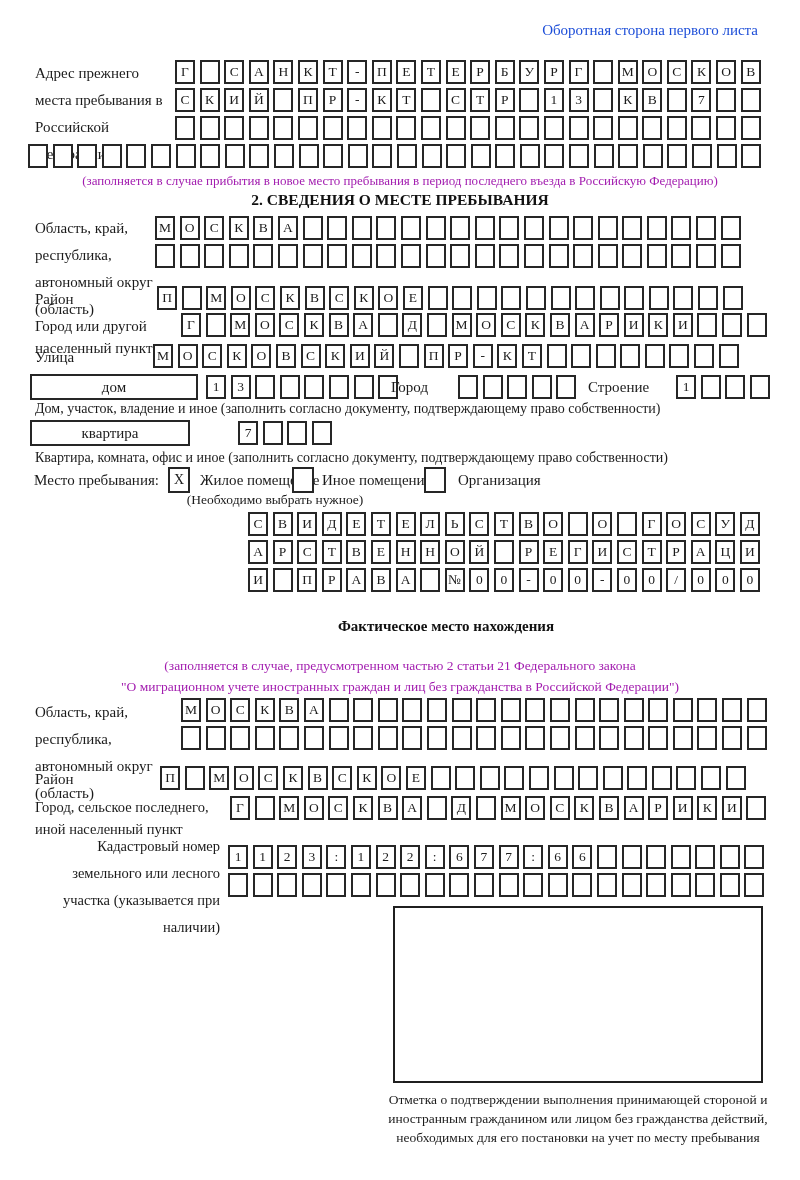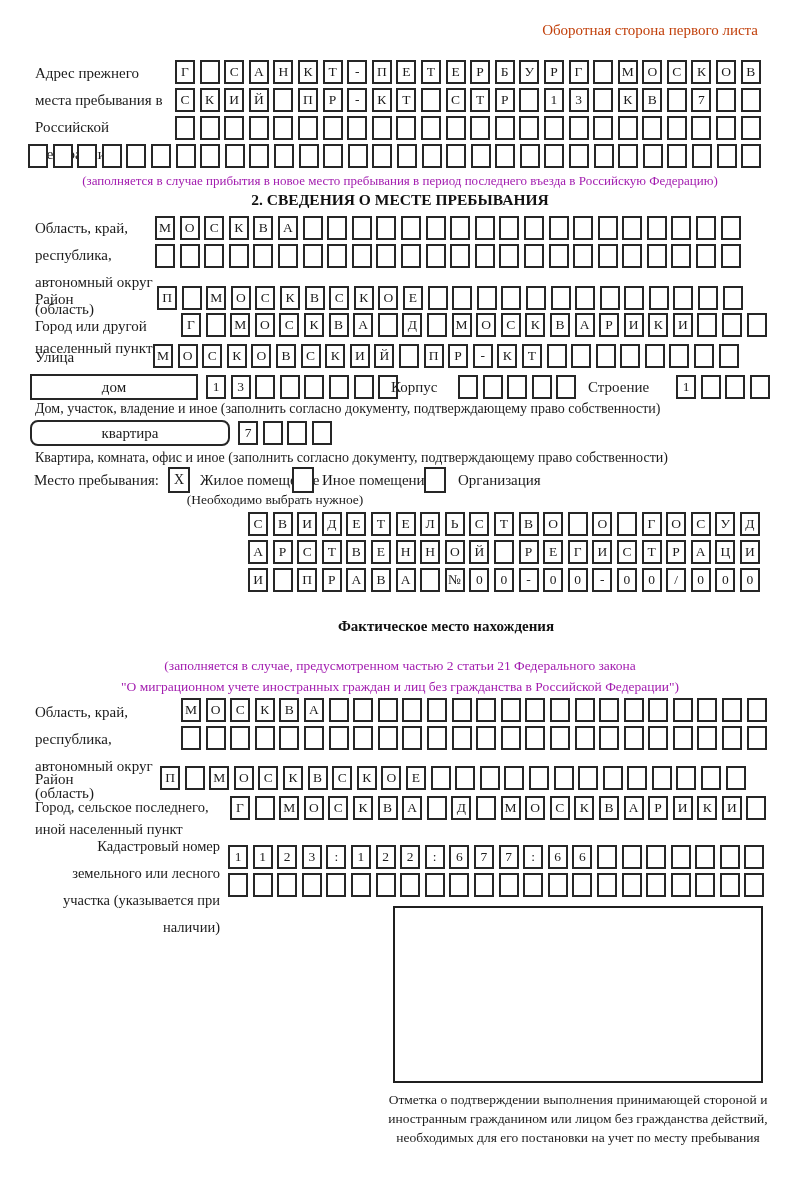--- a/index.html
+++ b/index.html
@@ -12,21 +12,21 @@
   .cell{box-sizing:border-box;flex:0 0 20px;width:20px;height:24px;border:2px solid #262626;
         display:flex;align-items:center;justify-content:center;
         font-size:13.5px;line-height:1;background:#fff;}
   .note{position:absolute;left:0;width:800px;text-align:center;font-size:13px;color:#a21caf;}
   .title{position:absolute;left:0;width:800px;text-align:center;font-weight:bold;font-size:15.5px;color:#111;}
   .wbox{position:absolute;box-sizing:border-box;border:2px solid #262626;height:26px;
         display:flex;align-items:center;justify-content:center;font-size:15px;background:#fff;}
   .inline-lbl{position:absolute;font-size:15px;line-height:26px;}
   .cbox{position:absolute;box-sizing:border-box;width:22px;height:26px;border:2px solid #262626;
         display:flex;align-items:center;justify-content:center;font-size:14px;background:#fff;}
-  .corner{position:absolute;right:42px;top:22px;font-size:15px;color:#c2410c;}
+  .corner{position:absolute;right:42px;top:22px;font-size:15px;color:#1d4ed8;}
   .stamp{position:absolute;left:393px;top:906px;width:370px;height:177px;
          box-sizing:border-box;border:2px solid #1f1f1f;background:#fff;}
   .caption{position:absolute;left:383px;top:1090px;width:390px;text-align:center;
            font-size:13.5px;line-height:19px;color:#1b1b1b;}
 </style>
 </head>
 <body>
 
 <div id="page">
 
@@ -289,38 +289,38 @@
   <div class="cellrow" style="left:206px;top:375px;">
       <span class="cell">1</span>
       <span class="cell">3</span>
       <span class="cell"></span>
       <span class="cell"></span>
       <span class="cell"></span>
       <span class="cell"></span>
       <span class="cell"></span>
       <span class="cell"></span>
     </div>
-  <div class="inline-lbl" style="left:391px;top:374px;">Корпус</div>
+  <div class="inline-lbl" style="left:391px;top:374px;">Город</div>
   <div class="cellrow" style="left:458px;top:375px;">
       <span class="cell"></span>
       <span class="cell"></span>
       <span class="cell"></span>
       <span class="cell"></span>
       <span class="cell"></span>
     </div>
   <div class="inline-lbl" style="left:588px;top:374px;">Строение</div>
   <div class="cellrow" style="left:676px;top:375px;">
       <span class="cell">1</span>
       <span class="cell"></span>
       <span class="cell"></span>
       <span class="cell"></span>
     </div>
   <div class="abs" style="left:35px;top:401px;font-size:14px;">Дом, участок, владение и иное (заполнить согласно документу, подтверждающему право собственности)</div>
 
-  <div class="wbox" style="left:30px;top:420px;width:200px;border-radius:8px;">квартира</div>
+  <div class="wbox" style="left:30px;top:420px;width:160px;">квартира</div>
   <div class="cellrow" style="left:238px;top:421px;">
       <span class="cell">7</span>
       <span class="cell"></span>
       <span class="cell"></span>
       <span class="cell"></span>
     </div>
   <div class="abs" style="left:35px;top:450px;font-size:14px;">Квартира, комната, офис и иное (заполнить согласно документу, подтверждающему право собственности)</div>
 
   <div class="inline-lbl" style="left:34px;top:467px;">Место пребывания:</div>
   <div class="cbox" style="left:168px;top:467px;">X</div>

